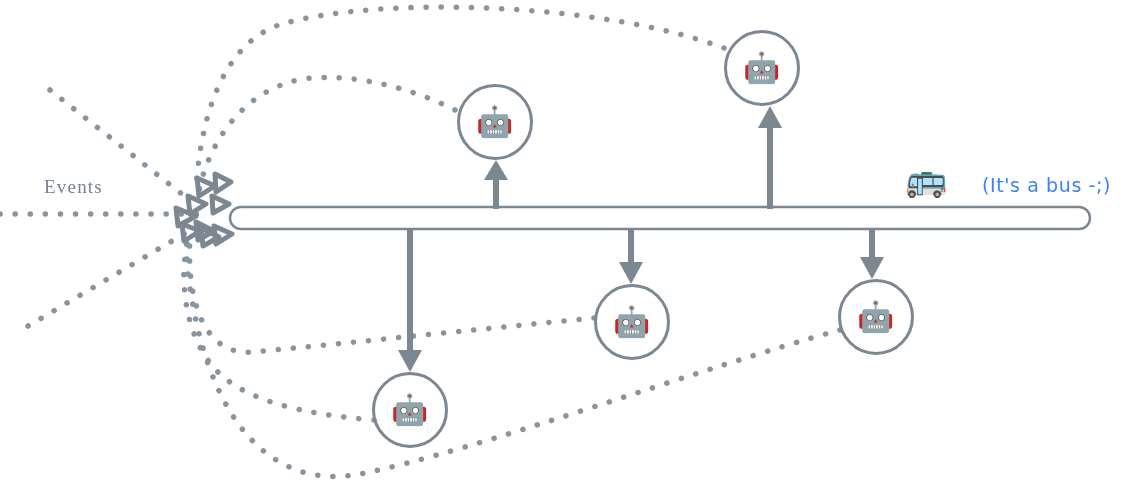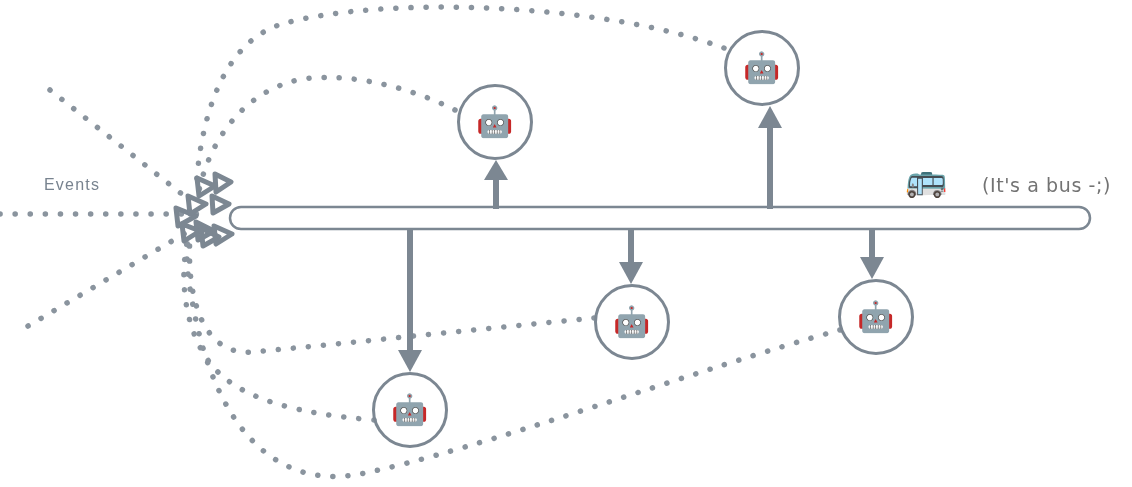--- a/index.html
+++ b/index.html
@@ -21,34 +21,34 @@
     position: absolute;
     left: 0;
     top: 0;
     width: 1132px;
     height: 487px;
   }
   .events-label {
     position: absolute;
     left: 44px;
     top: 176px;
-    font-family: Liberation Sans, sans-serif;
-    font-size: 16px;
+    font-family: Liberation Serif, serif;
+    font-size: 19px;
     letter-spacing: 1.2px;
     color: #78838f;
     white-space: nowrap;
   }
   .bus-note {
     position: absolute;
     left: 982px;
     top: 174px;
     font-family: "DejaVu Sans", sans-serif;
     font-size: 19px;
     letter-spacing: 0.6px;
-    color: #737373;
+    color: #3b82f6;
     white-space: nowrap;
   }
   .bus-emoji {
     position: absolute;
     left: 905px;
     top: 162px;
     font-size: 34px;
     line-height: 34px;
     user-select: none;
   }

